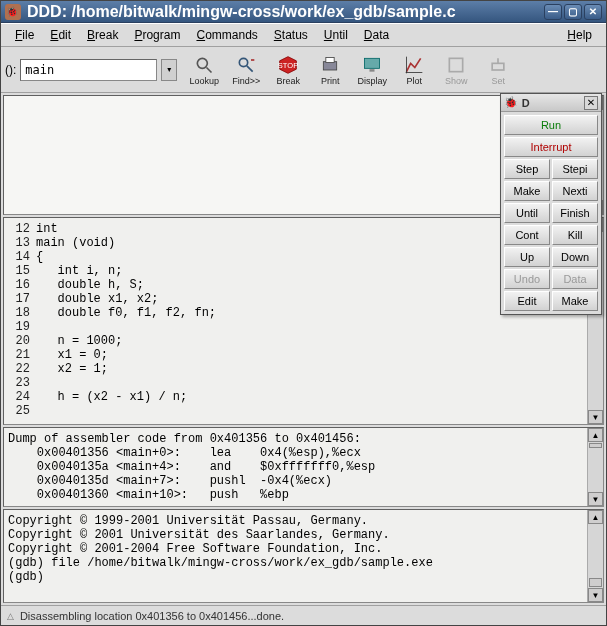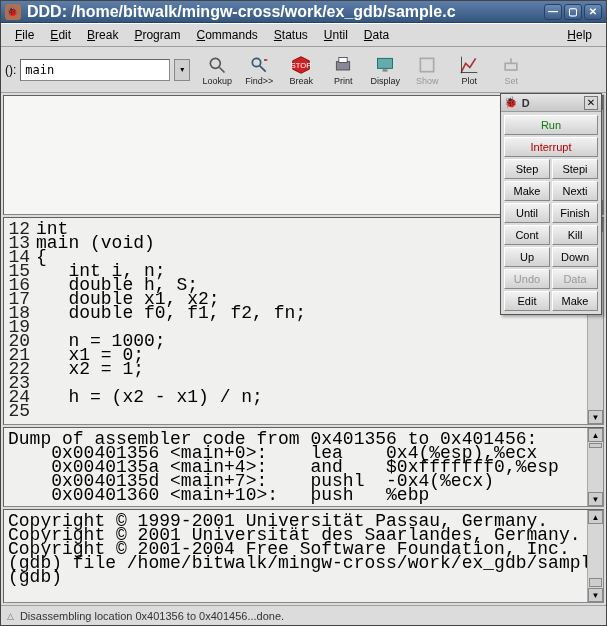--- a/index.html
+++ b/index.html
@@ -76,21 +76,21 @@
     align-items: center;
     padding: 2px 4px;
     gap: 0px;
   }
   .inputwrap {
     display: flex; align-items: center; gap: 4px;
     margin-right: 6px;
   }
   .inputwrap .lbl { font-size: 12px; }
   .arg-input {
-    width: 150px; height: 22px;
+    width: 137px; height: 22px;
     background: #fff;
     border: 1px solid #888;
     border-top-color: #666; border-left-color: #666;
     padding: 2px 4px;
     font-family: monospace;
     font-size: 12px;
   }
   .dropdown-btn {
     width: 16px; height: 22px;
     background: #d0d0d0;
@@ -127,21 +127,21 @@
     background: #f0f0ee;
     border: 1px solid #888;
     border-top-color: #606060;
     border-left-color: #606060;
     display: flex;
     overflow: hidden;
   }
   .pane .inner {
     flex: 1;
     font-family: "Courier New", monospace;
-    font-size: 18px;
+    font-size: 12px;
     line-height: 14px;
     white-space: pre;
     padding: 4px;
     overflow: hidden;
     color: #000;
   }
   .scrollbar {
     width: 16px;
     background: #d6d6d6;
     border-left: 1px solid #aaa;
@@ -304,37 +304,37 @@
         </div>
         <div class="tool-btn">
           <span class="ticon">
             <svg viewBox="0 0 24 24">
               <rect x="3" y="4" width="18" height="12" fill="#6aa" stroke="#066"></rect>
               <rect x="9" y="17" width="6" height="3" fill="#888"></rect>
             </svg>
           </span>
           <span>Display</span>
         </div>
-        <div class="tool-btn disabled">
-          <span class="ticon">
-            <svg viewBox="0 0 24 24">
-              <rect x="4" y="4" width="16" height="16" fill="none" stroke="#aaa" stroke-width="2"></rect>
-            </svg>
-          </span>
-          <span>Show</span>
-        </div>
         <div class="tool-btn">
           <span class="ticon">
             <svg viewBox="0 0 24 24">
               <polyline points="3,20 8,10 13,15 20,4" fill="none" stroke="#a33" stroke-width="2"></polyline>
               <line x1="2" y1="21" x2="22" y2="21" stroke="#333"></line>
               <line x1="3" y1="2" x2="3" y2="22" stroke="#333"></line>
             </svg>
           </span>
           <span>Plot</span>
+        </div>
+        <div class="tool-btn disabled">
+          <span class="ticon">
+            <svg viewBox="0 0 24 24">
+              <rect x="4" y="4" width="16" height="16" fill="none" stroke="#aaa" stroke-width="2"></rect>
+            </svg>
+          </span>
+          <span>Show</span>
         </div>
         <div class="tool-btn disabled">
           <span class="ticon">
             <svg viewBox="0 0 24 24">
               <rect x="5" y="10" width="14" height="8" fill="none" stroke="#aaa" stroke-width="2"></rect>
               <line x1="12" y1="4" x2="12" y2="10" stroke="#aaa" stroke-width="2"></line>
             </svg>
           </span>
           <span>Set</span>
         </div>

